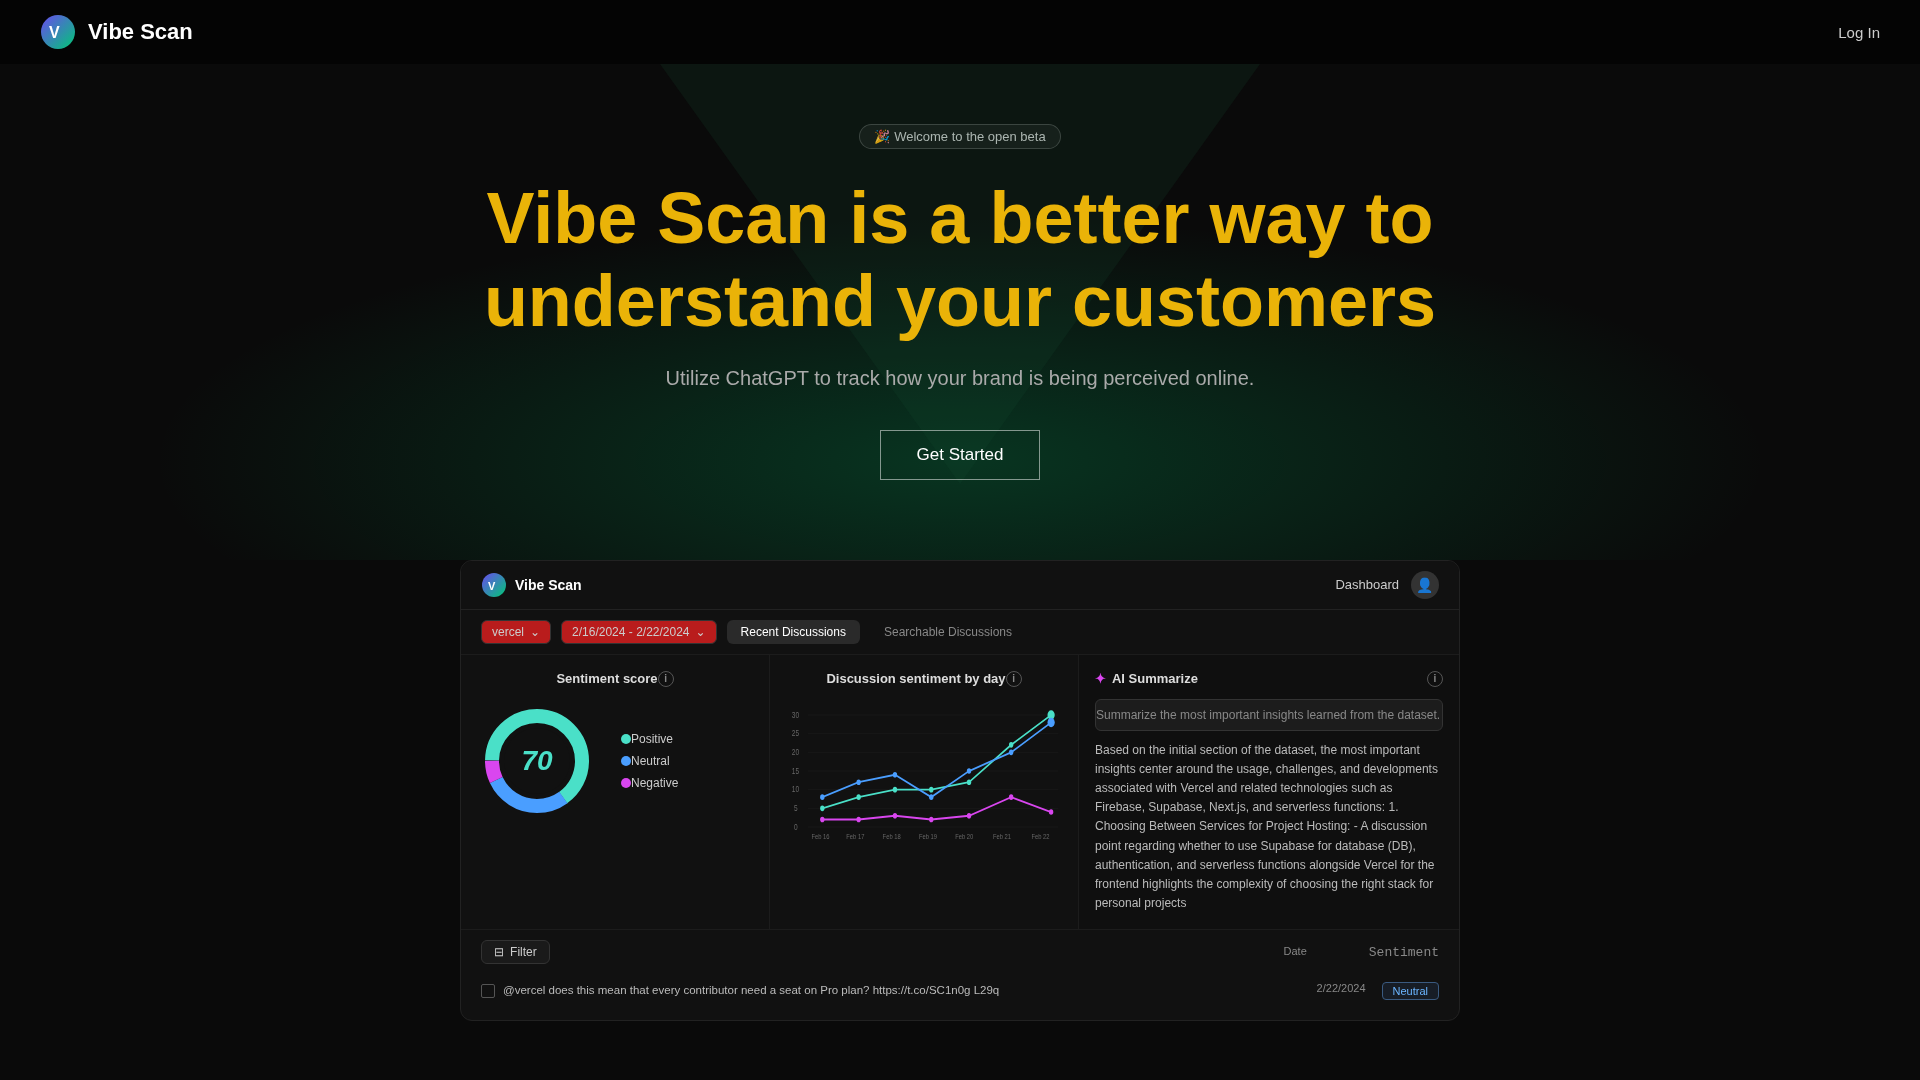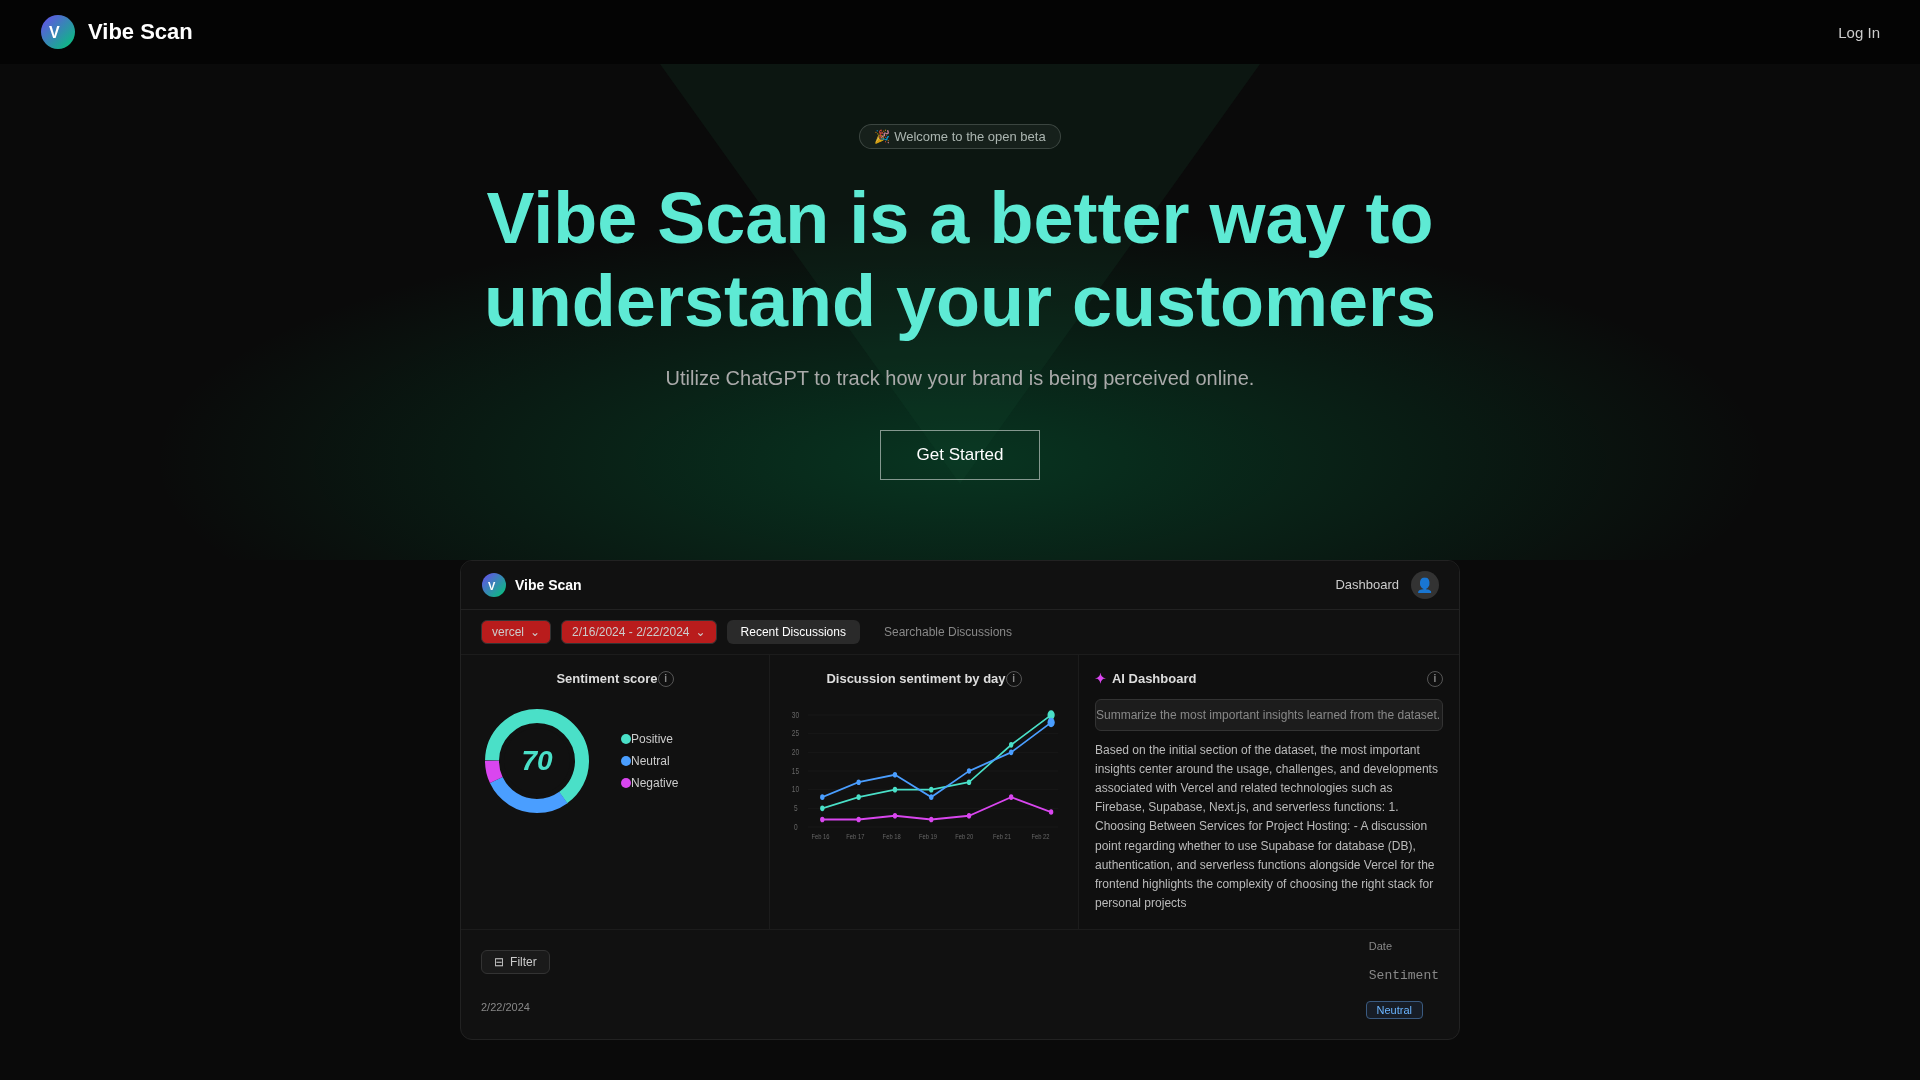--- a/index.html
+++ b/index.html
@@ -76,21 +76,21 @@
       padding: 4px 14px;
       font-size: 13px;
       color: #ccc;
       margin-bottom: 28px;
       background: rgba(255,255,255,0.05);
     }
     .hero h1 {
       font-size: 72px;
       font-weight: 800;
       line-height: 1.15;
-      color: #5eead4;
+      color: #eab308;
       margin-bottom: 24px;
       position: relative;
     }
     .hero-subtitle {
       font-size: 20px;
       color: #aaa;
       margin-bottom: 40px;
       position: relative;
     }
     .get-started-btn {
@@ -532,47 +532,51 @@
           <circle cx="200" cy="127" r="3" fill="#d946ef"></circle>
           <circle cx="252" cy="123" r="3" fill="#d946ef"></circle>
           <circle cx="310" cy="103" r="3" fill="#d946ef"></circle>
           <circle cx="365" cy="119" r="3" fill="#d946ef"></circle>
         </svg>
       </div>
 
       <div class="ai-panel">
         <div class="ai-title">
           <span style="color:#d946ef;">✦</span>
-          <span style="flex:1;">AI Dashboard</span>
+          <span style="flex:1;">AI Summarize</span>
           <span class="info-icon">i</span>
         </div>
         <div class="ai-input-box">
           <span>Summarize the most important insights learned from the dataset.</span>
         </div>
         <div class="ai-response">
           <span>Based on the initial section of the dataset, the most important insights center around the usage, challenges, and developments associated with Vercel and related technologies such as Firebase, Supabase, Next.js, and serverless functions:
 
 1. Choosing Between Services for Project Hosting:
    - A discussion point regarding whether to use Supabase for database (DB), authentication, and serverless functions alongside Vercel for the frontend highlights the complexity of choosing the right stack for personal projects</span>
         </div>
       </div>
     </div>
 
     <div class="dash-lower">
       <div class="filter-row">
         <div class="filter-btn">
           <span>⊟</span>
           <span>Filter</span>
         </div>
-        <div style="display:flex;gap:16px;flex-direction:column;">
+        <div style="display:flex;gap:62px;">
           <span style="font-size:11px;color:#888;">Date</span>
           <span style="font-size:13px;color:#888;font-family:Liberation Mono, monospace;">Sentiment</span>
         </div>
       </div>
 
       <div class="table-row-item">
+        <div class="table-row-content">
+          <div class="row-checkbox"></div>
+          <span class="row-text">@vercel does this mean that every contributor need a seat on Pro plan? https://t.co/SC1n0g L29q</span>
+        </div>
         <span class="row-date">2/22/2024</span>
         <span class="sentiment-badge badge-neutral">Neutral</span>
       </div>
     </div>
 
   </div>
 </div>
 
 </body></html>

